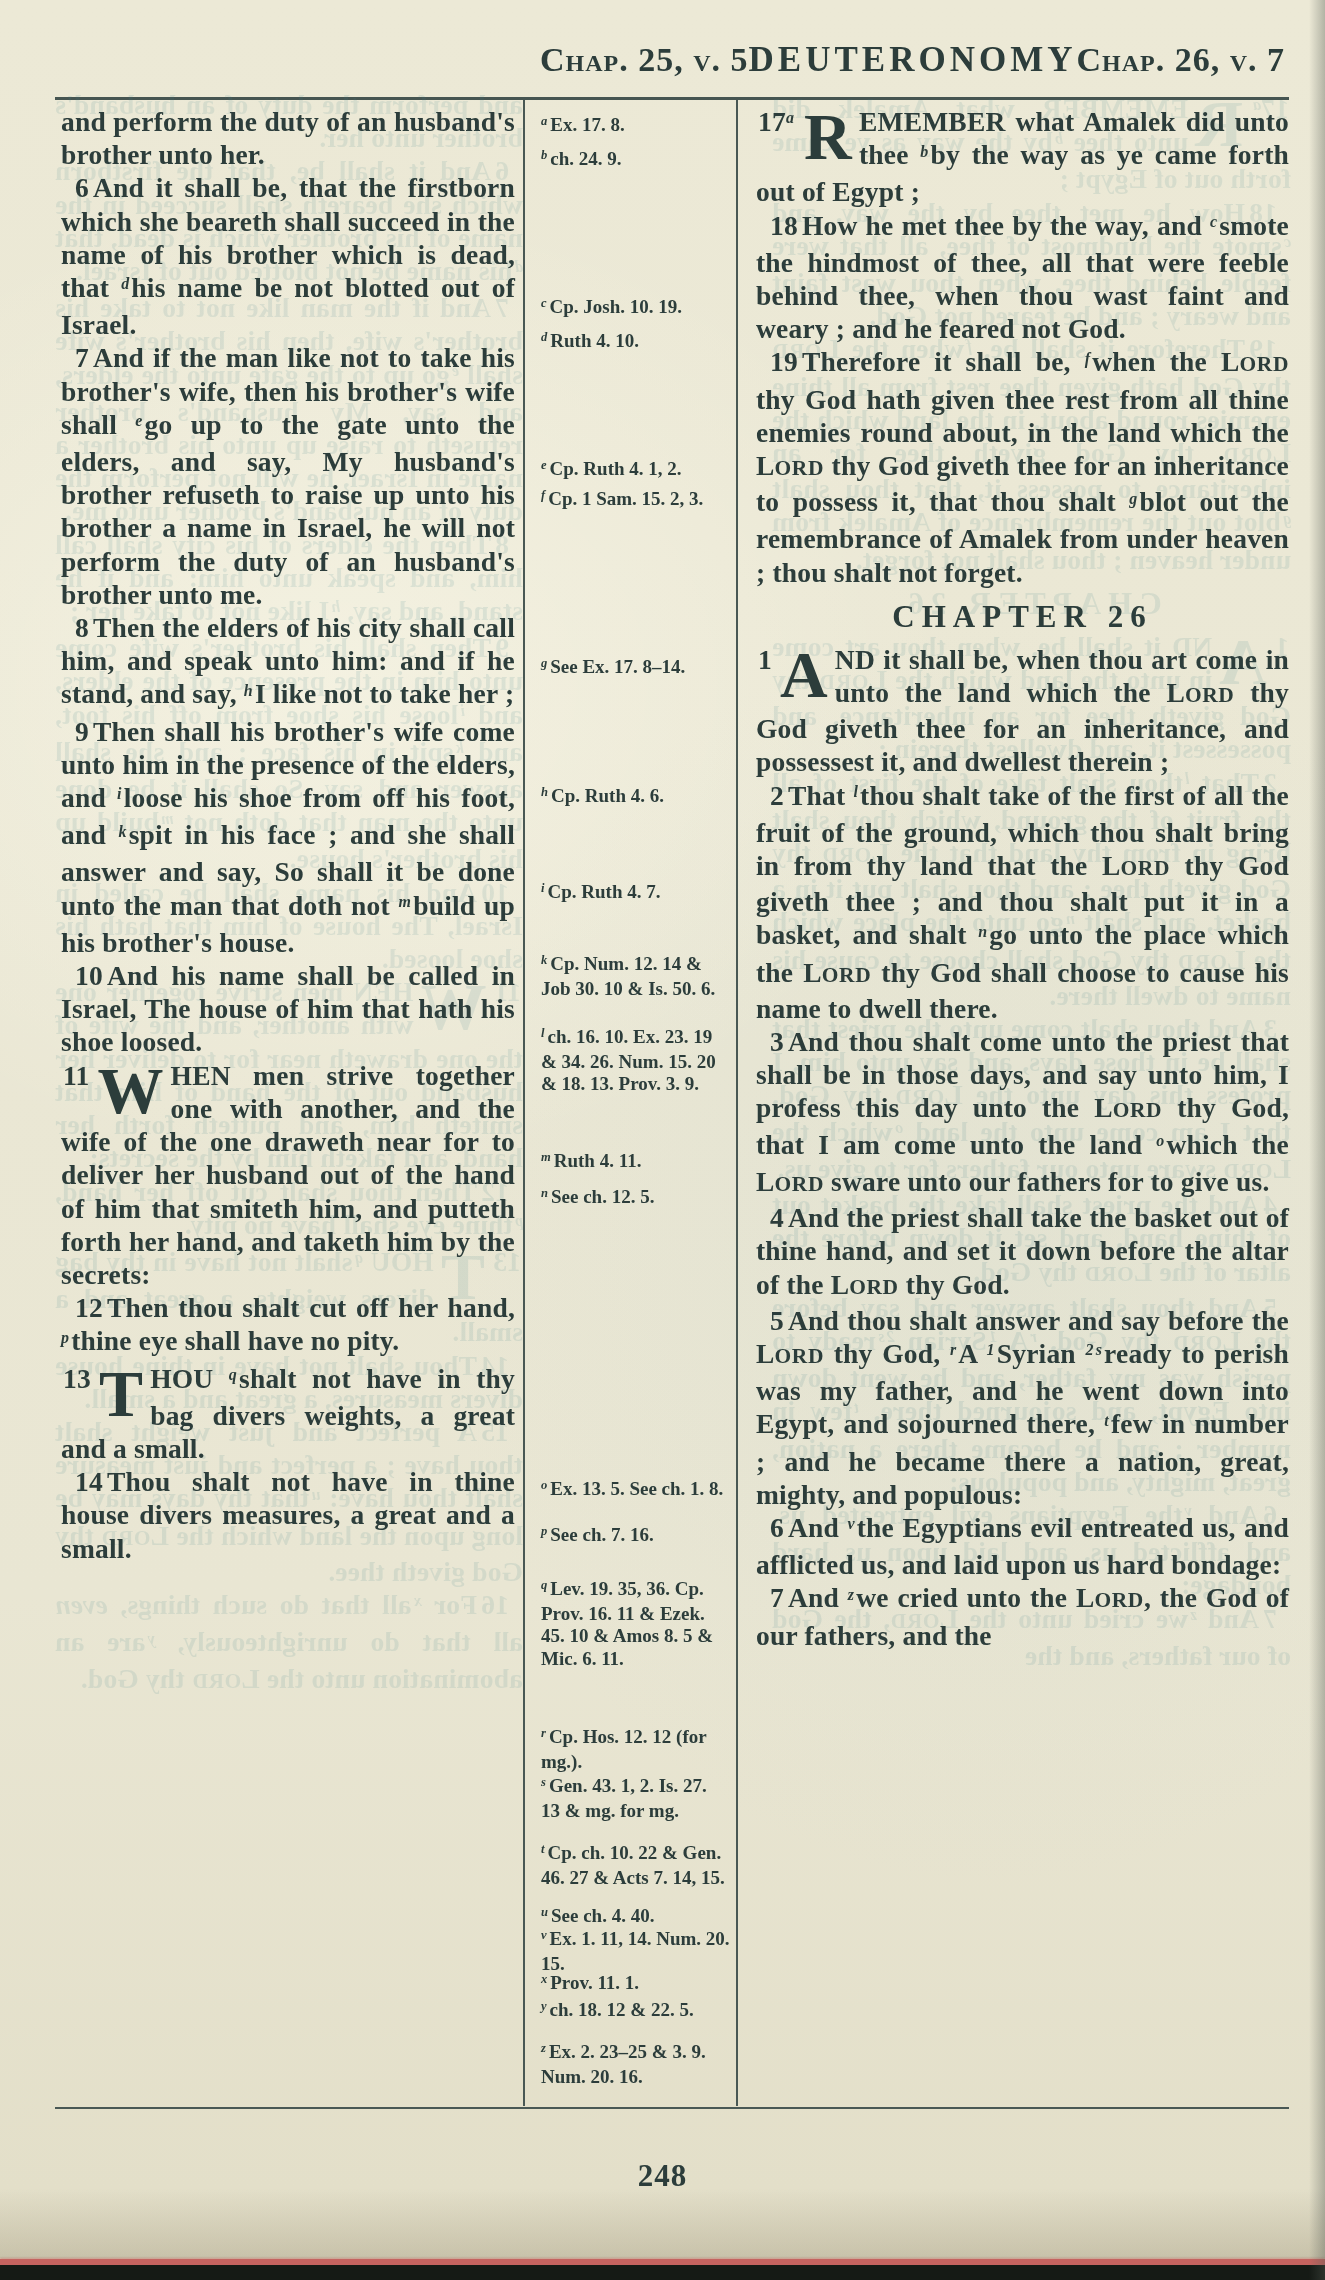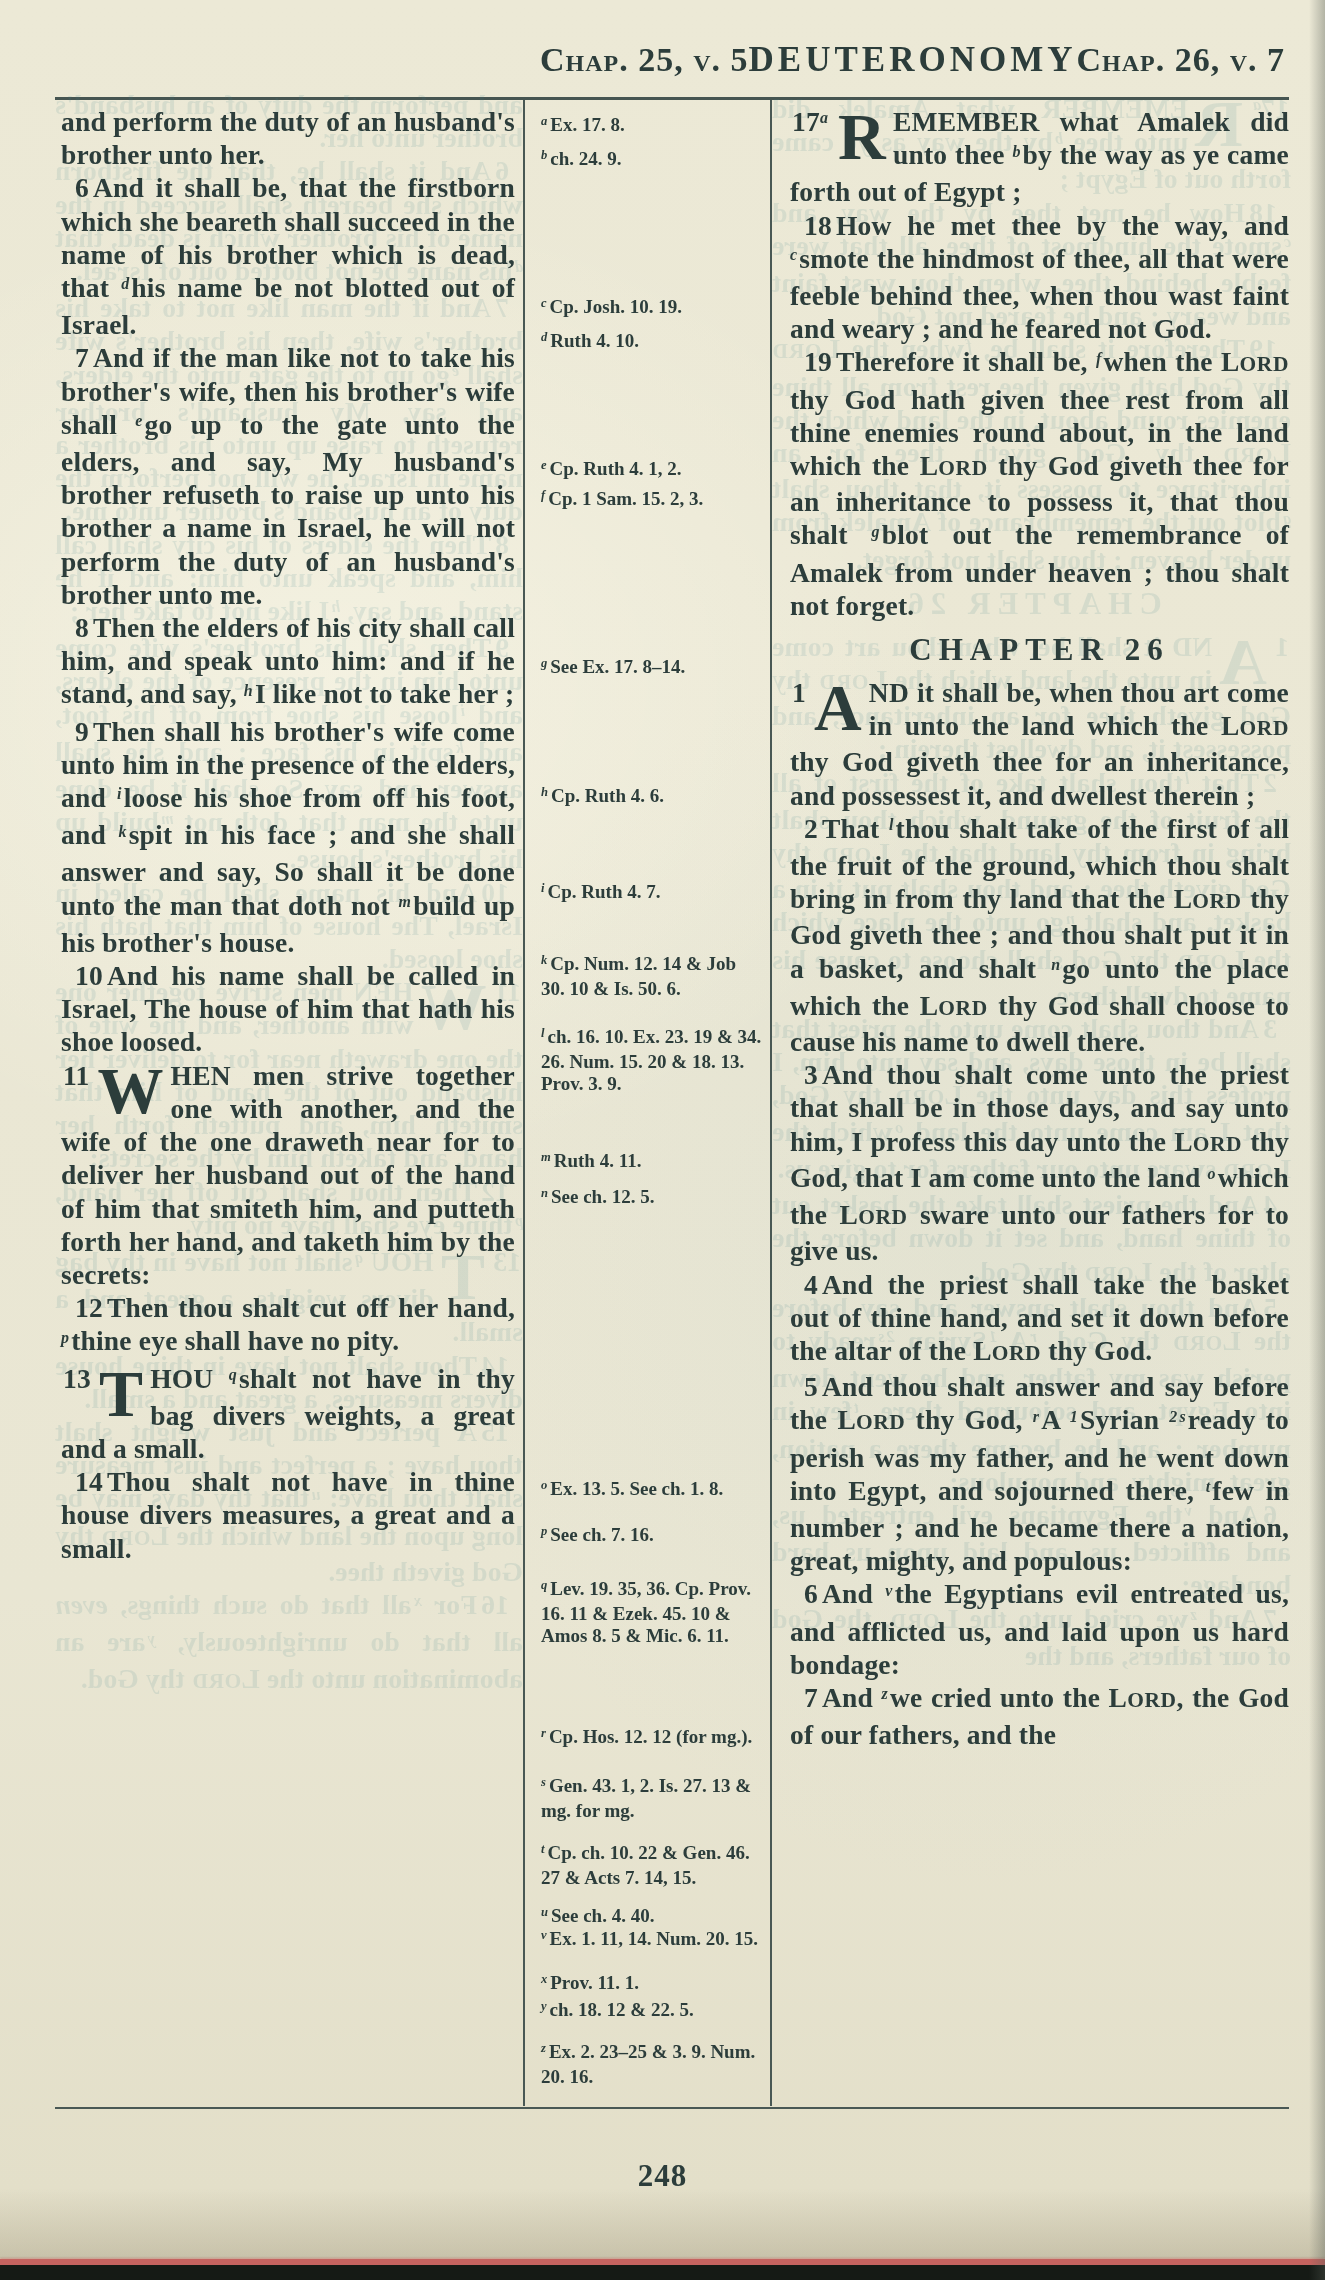--- a/index.html
+++ b/index.html
@@ -23,21 +23,21 @@
 
   .header{position:absolute;top:40px;left:58px;right:40px;display:flex;
     justify-content:flex-end;align-items:baseline;font-weight:bold;}
   .chap-ref{font-variant:small-caps;font-size:34px;letter-spacing:1px;white-space:nowrap;}
   .book-title{font-size:35px;letter-spacing:4px;white-space:nowrap;}
   .header-rule{position:absolute;top:97px;left:55px;right:36px;height:3px;background:#46555­1;background:#465551;}
 
   .content{position:absolute;top:100px;left:55px;width:1236px;height:2006px;display:flex;}
   .col{position:relative;z-index:1;}
   .col-left{width:468px;padding:5px 8px 0 6px;box-sizing:border-box;}
-  .col-mid{width:249px;box-sizing:border-box;border-left:2px solid #49585­4;border-left:2px solid #495854;border-right:2px solid #495854;position:relative;}
+  .col-mid{width:215px;box-sizing:border-box;border-left:2px solid #49585­4;border-left:2px solid #495854;border-right:2px solid #495854;position:relative;}
   .col-right{flex:1;padding:5px 2px 0 18px;box-sizing:border-box;}
 
   .verse{margin:0;text-align:justify;font-size:27.5px;line-height:33.2px;
     font-weight:bold;text-indent:14px;letter-spacing:0.2px;}
   .verse.cont,.verse.has-dc{text-indent:0;}
   .vnum{padding-right:4px;}
   .vnum-float{float:left;margin:0 8px 0 2px;height:33px;}
   .dropcap{float:left;font-size:66px;line-height:52px;padding:6px 7px 0 0;font-weight:bold;}
   sup.xref{font-size:0.58em;font-style:italic;font-weight:bold;vertical-align:baseline;
     position:relative;top:-0.48em;margin-right:2px;}

